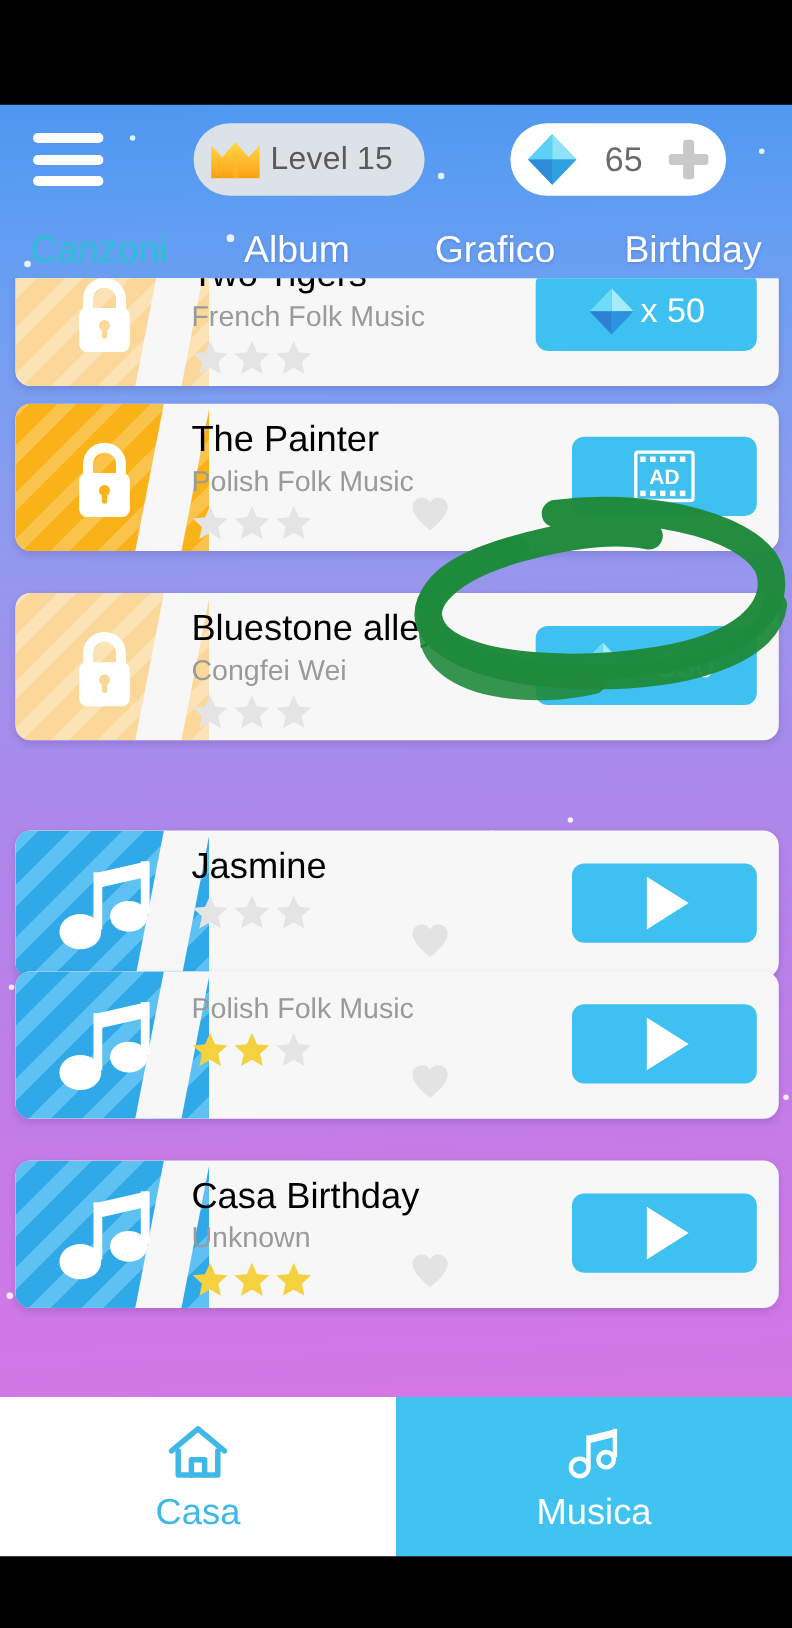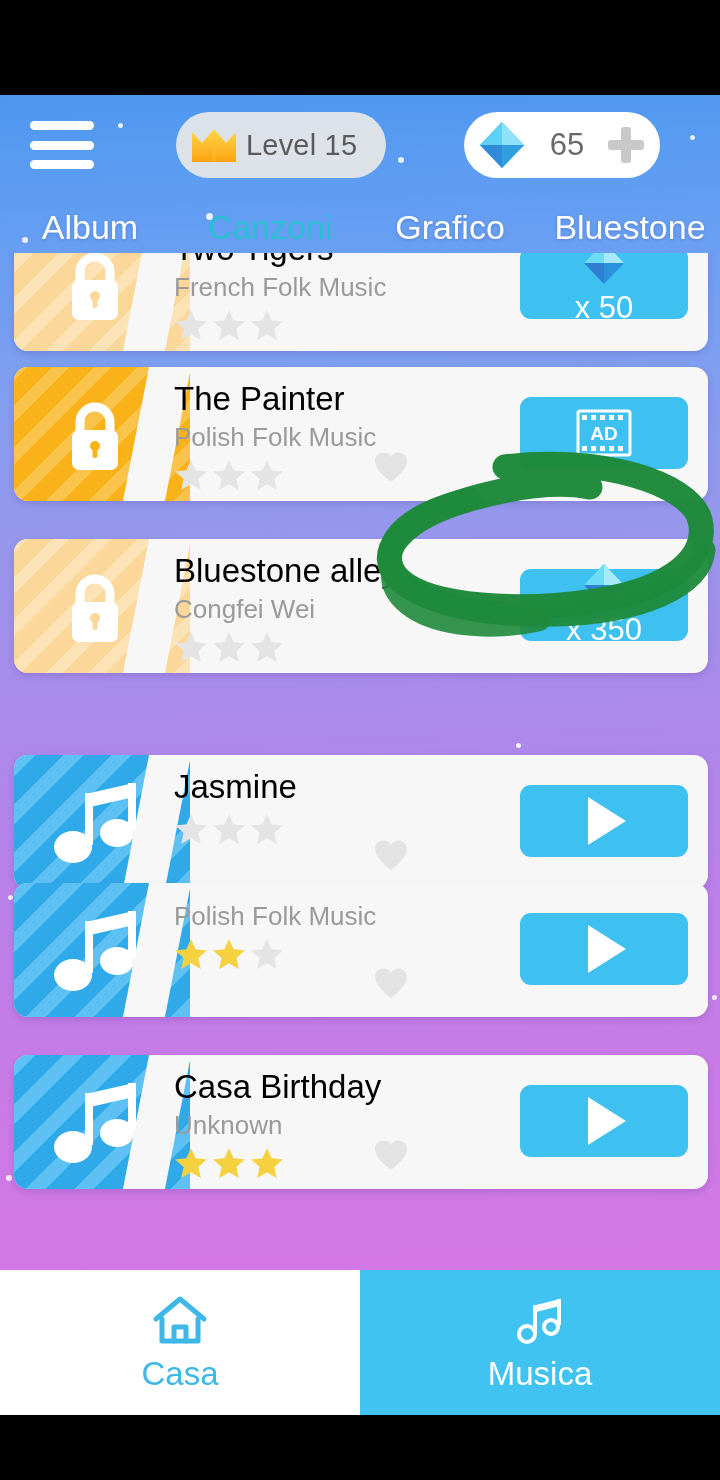--- a/index.html
+++ b/index.html
@@ -75,21 +75,21 @@
   .title { font-size:33px; color:#000000; line-height:1.12; white-space:nowrap; }
   .artist { font-size:26px; color:#9a9a9a; margin-top:5px; line-height:1.1; }
   .stars { margin-top:6px; display:flex; gap:4px; align-items:center; }
   .star { width:34px; height:34px; }
 
   .heart { position:absolute; left:360px; top:84px; width:34px; height:33px; }
 
   .action { position:absolute; right:20px; top:30px; height:72px; border-radius:11px;
     background:#3ec0f0; display:flex; align-items:center; justify-content:center;
     gap:4px; cursor:pointer; }
-  .action.price { width:168px;flex-direction:column; }
+  .action.price { width:201px; }
   .action.play  { width:168px; }
   .action.ad    { width:168px; }
   .act-gem { width:44px; height:46px; flex:none; }
   .act-text { font-size:31px; color:#fff; }
   .play-tri { width:0; height:0; border-left:38px solid #fff;
     border-top:24px solid transparent; border-bottom:24px solid transparent; margin-left:6px; }
   .ad-box { width:56px; height:48px; }
 
   
   .annotation { position:absolute; left:0; top:0; width:720px; height:1320px;
@@ -158,24 +158,24 @@
           <polygon points="24,2 2,25 24,25" fill="#5fd0f5"></polygon>
           <polygon points="24,48 46,25 24,25" fill="#2f9fe0"></polygon>
           <polygon points="24,48 2,25 24,25" fill="#2f8ad8"></polygon>
         </svg>
         <span class="gem-count">65</span>
         <span class="plus"></span>
       </div>
     </div>
 
     <div class="tabs">
+      <div class="tab active">Canzoni</div>
       <div class="tab">Album</div>
-      <div class="tab active">Canzoni</div>
       <div class="tab">Grafico</div>
-      <div class="tab">Bluestone</div>
+      <div class="tab">Birthday</div>
     </div>
 
     <div class="list">
 
       <div class="row" style="top:-36px;">
         <div class="thumb">
           <div class="bg" style="background:#fbd89a;"></div>
           <div class="stripes" style="background:repeating-linear-gradient(-45deg,rgba(255,255,255,.28) 0 12px,rgba(255,255,255,0) 12px 30px);"></div>
           <div class="slant"></div>
           <svg class="lock-ico" viewBox="0 0 70 72">

